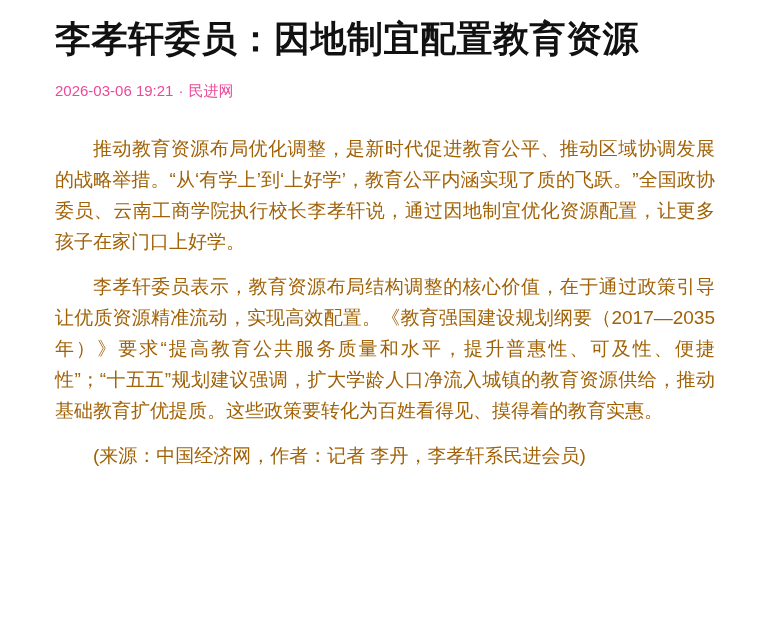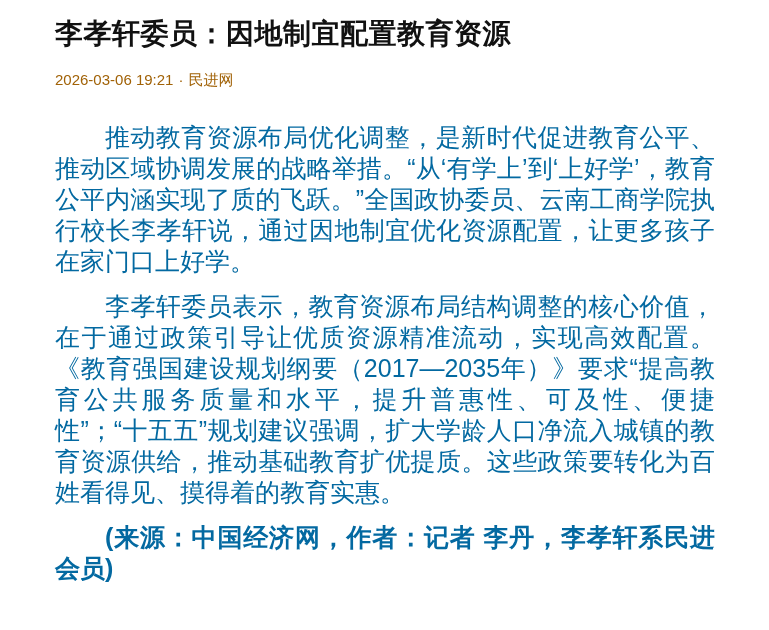--- a/index.html
+++ b/index.html
@@ -15,46 +15,45 @@
   }
   .article {
     box-sizing: border-box;
     width: 769px;
     height: 630px;
     padding: 14px 54px 0 55px;
     background: #ffffff;
   }
   .article-title {
     margin: 0 0 16px 0;
-    font-size: 28px;
+    font-size: 36px;
     line-height: 1.4;
     font-weight: 700;
     color: #111111;
     letter-spacing: 0.5px;
   }
   .article-meta {
     margin: 0 0 32px 0;
     font-size: 15px;
     line-height: 21px;
-    color: #a16207;
+    color: #ec4899;
   }
   .article-meta .sep {
     margin: 0 5px;
   }
   .article-body p {
     margin: 0 0 14px 0;
-    font-size: 25px;
+    font-size: 19px;
     line-height: 31px;
-    color: #0369a1;
+    color: #a16207;
     text-indent: 2em;
     text-align: justify;
   }
   .article-body p.attribution {
     margin-bottom: 0;
-    font-weight: bold;
   }
 </style>
 </head>
 <body>
 
 <div class="article">
 
   <h1 class="article-title">李孝轩委员：因地制宜配置教育资源</h1>
 
   <div class="article-meta">

